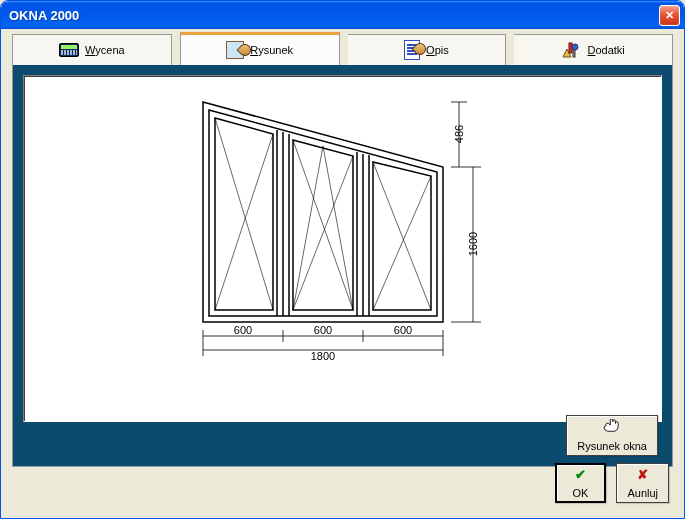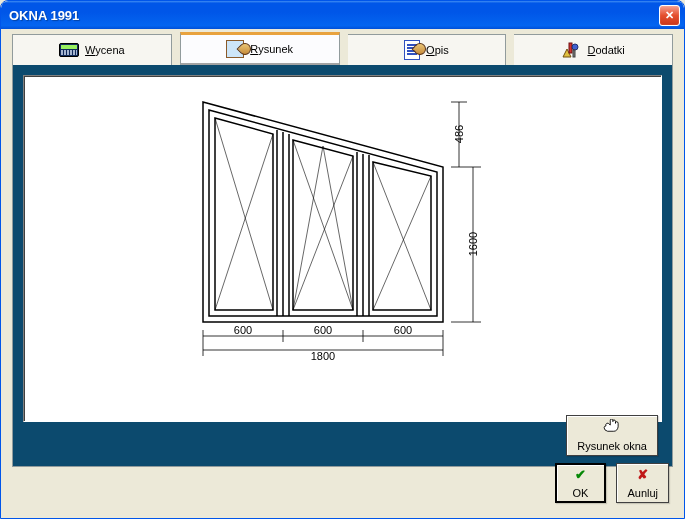--- a/index.html
+++ b/index.html
@@ -6,21 +6,21 @@
   body { margin: 0; background: #ece9d8; }
   .window { width: 685px; height: 519px; background: #ece9d8; border: 1px solid #0055ea; border-top-left-radius: 8px; border-top-right-radius: 8px; overflow: hidden; position: relative; }
   .titlebar { height: 28px; background: linear-gradient(to bottom, #3f8cf3 0%, #0056e8 8%, #0056e8 40%, #0465f0 88%, #0050d8 100%); color: white; display: flex; align-items: center; padding: 0 4px 0 8px; border-top-left-radius: 7px; border-top-right-radius: 7px; }
   .titlebar .title { font-weight: bold; flex: 1; font-size: 13px; text-shadow: 1px 1px 1px rgba(0,0,0,0.3); }
   .closebtn { width: 21px; height: 21px; background: linear-gradient(to bottom, #f5a090 0%, #e54f2e 50%, #c8361a 100%); border: 1px solid #fff; border-radius: 3px; color: white; display:flex; align-items:center; justify-content:center; font-weight:bold; font-family: Arial; font-size: 12px; cursor:pointer; box-shadow: inset 0 0 1px rgba(255,255,255,0.6); }
   .client { position: absolute; top: 28px; left: 3px; right: 3px; bottom: 3px; background: #ece9d8; }
   
   .tabrow { position: absolute; top: 5px; left: 8px; right: 8px; height: 32px; display: flex; gap: 8px; }
   .tab { flex: 1; border: 1px solid #919b9c; background: #f7f6f1; display:flex; align-items:center; justify-content:center; gap:6px; cursor:pointer; }
   .tab + .tab { border-left: none; }
-  .tab.active { background: #fcfcfe; border-bottom: 3px solid #a3a3a3; border-top: 3px solid #e8a23e; position:relative; top:-2px; height:34px; border-left:1px solid #919b9c; }
+  .tab.active { background: #fcfcfe; border-bottom: 1px solid #a3a3a3; border-top: 3px solid #e8a23e; position:relative; top:-2px; height:34px; border-left:1px solid #919b9c; }
   .tab .lbl u { text-decoration: underline; }
   .icon-calc { width:20px; height:14px; background:#102a5a; border:1px solid #000; border-radius:2px; position:relative; }
   .icon-calc::before{content:'';position:absolute;top:1px;left:1px;right:1px;height:4px;background:#98f060;}
   .icon-calc::after{content:'';position:absolute;top:6px;left:1px;right:1px;bottom:1px;background:repeating-linear-gradient(to right,#a5b5d0 0 2px,#102a5a 2px 3px),repeating-linear-gradient(to bottom,#a5b5d0 0 2px,#102a5a 2px 3px);}
   .icon-win { width:18px; height:18px; border:1px solid #8a5a2a; background:linear-gradient(to right,#cde5f8 0 48%, #8a5a2a 48% 52%, #cde5f8 52% 100%); position:relative;}
   .icon-win::after{content:'';position:absolute;left:12px;top:2px;width:10px;height:10px;border:1px solid #5a3010;border-radius:50% 50% 50% 0;background:linear-gradient(135deg,#f0d080,#c08030);transform:rotate(45deg);}
   .icon-tools { width:20px;height:18px;position:relative;}
   .icon-tools svg{width:100%;height:100%;}
   .icon-doc { width:16px;height:20px;background:#fff;border:1px solid #3050c0;position:relative;}
   .icon-doc::before{content:'';position:absolute;left:2px;right:2px;top:3px;height:2px;background:#3050c0;box-shadow:0 3px 0 #3050c0,0 6px 0 #3050c0,0 9px 0 #3050c0;}
@@ -39,21 +39,21 @@
   
   
   .drawing { position:absolute; left:50%; top:48%; transform:translate(-50%,-50%); }
   .dimtext { font-family: Arial; font-size:11px; fill:#000; text-anchor:middle; }
 </style>
 </head>
 <body>
 
 <div class="window">
   <div class="titlebar">
-    <span class="title">OKNA 1991</span>
+    <span class="title">OKNA 2000</span>
     <div class="closebtn">
       <span>✕</span>
     </div>
   </div>
   <div class="client">
 
     <div class="tabrow">
       <div class="tab">
         <span class="icon-calc"></span>
         <span class="lbl"><u>W</u>ycena</span>

